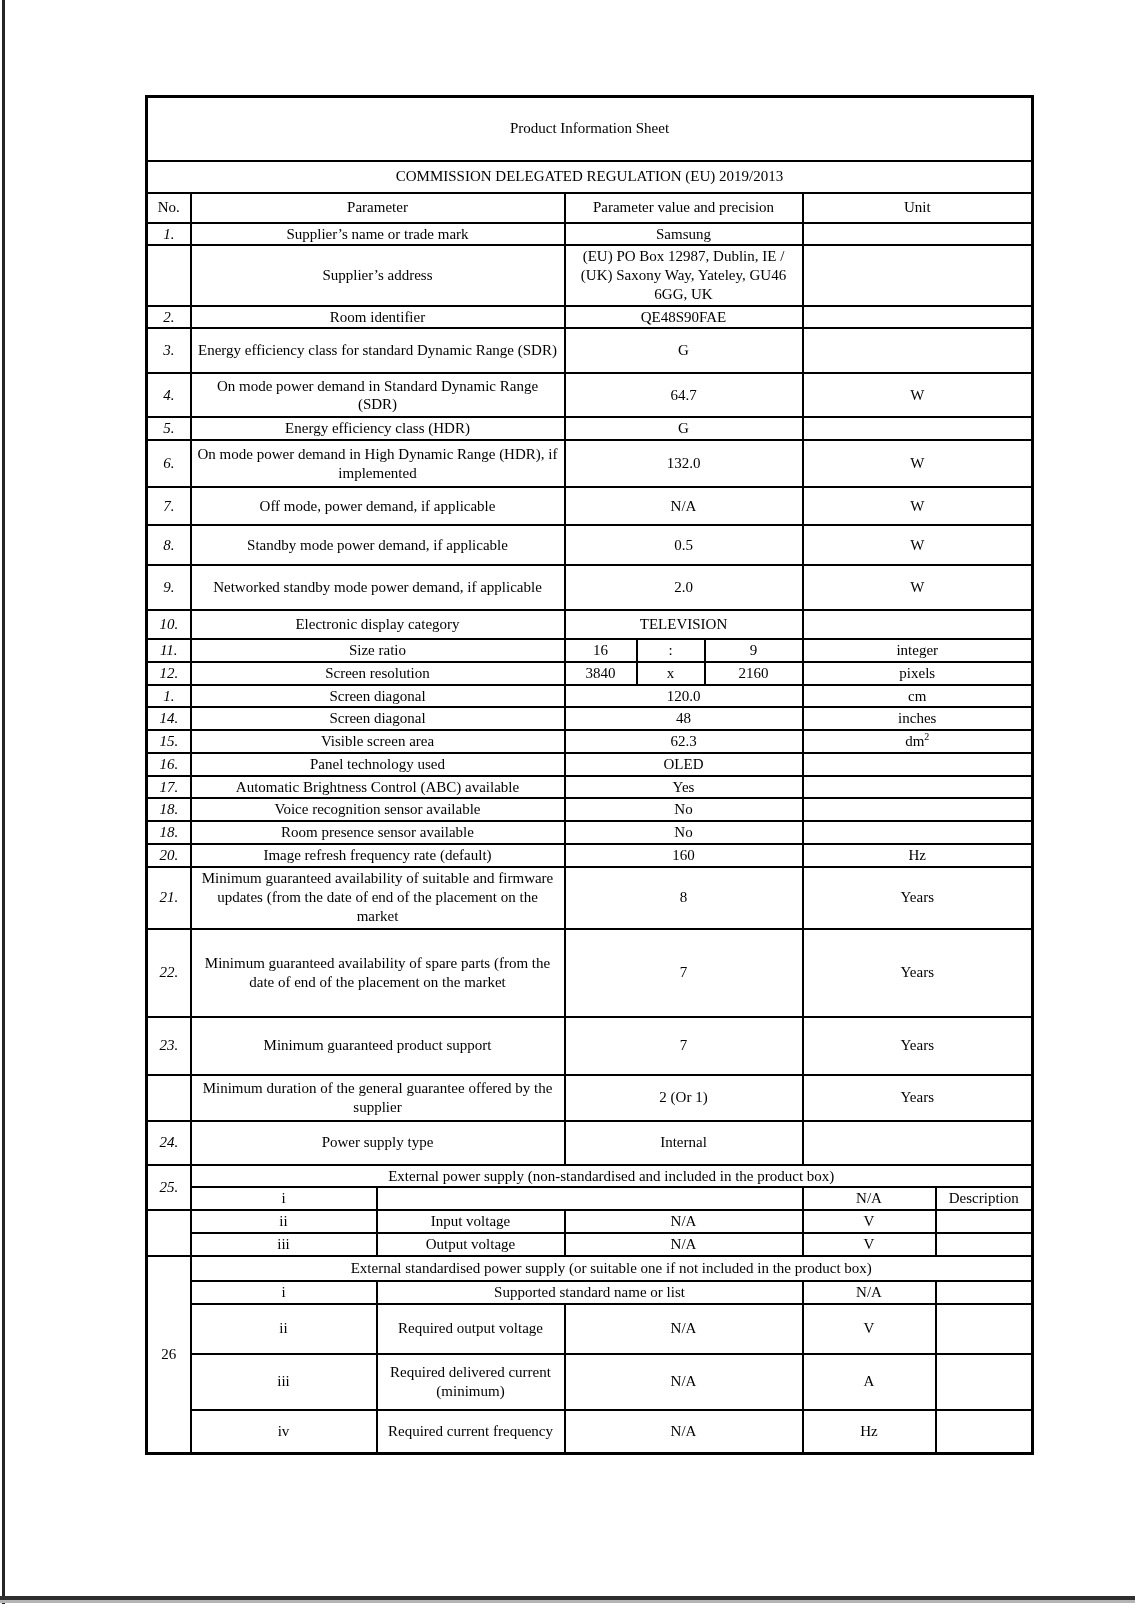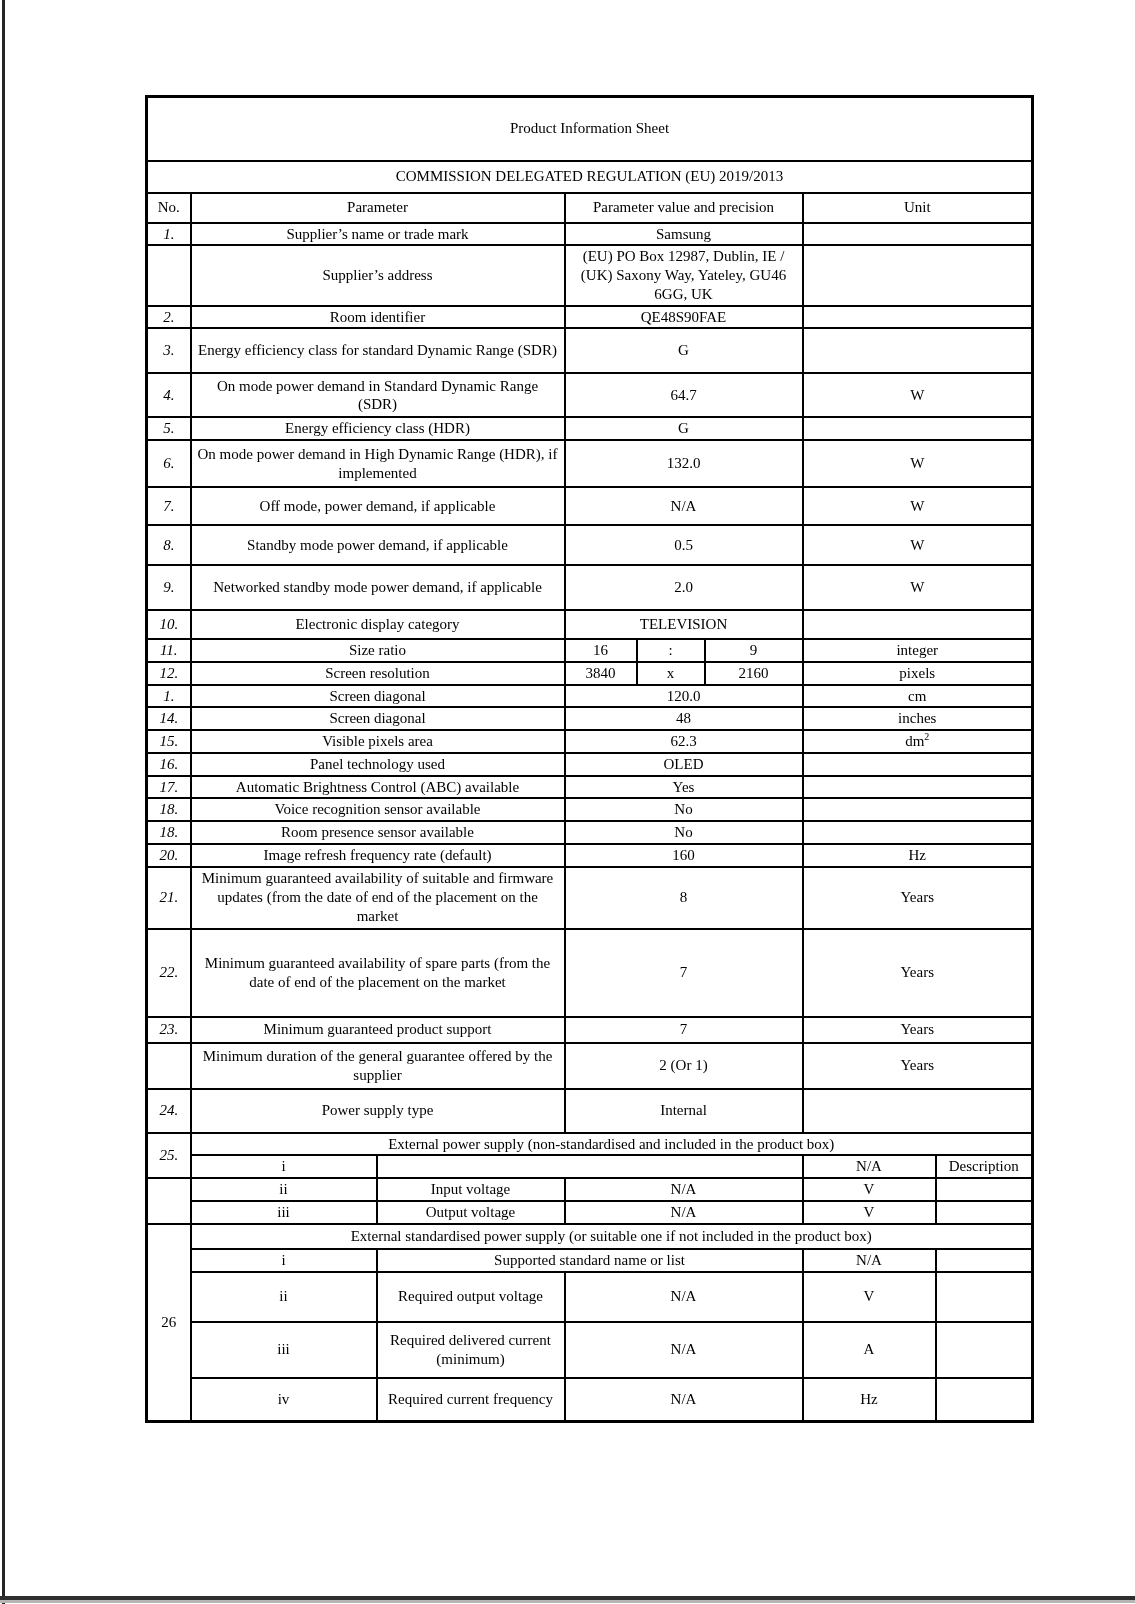--- a/index.html
+++ b/index.html
@@ -155,21 +155,21 @@
     <td colspan="2">cm</td>
   </tr>
   <tr style="height:20px">
     <td class="no">14.</td>
     <td colspan="2">Screen diagonal</td>
     <td colspan="3">48</td>
     <td colspan="2">inches</td>
   </tr>
   <tr style="height:20px">
     <td class="no">15.</td>
-    <td colspan="2">Visible pixels area</td>
+    <td colspan="2">Visible screen area</td>
     <td colspan="3">62.3</td>
     <td colspan="2"><span>dm</span><sup>2</sup></td>
   </tr>
   <tr style="height:20px">
     <td class="no">16.</td>
     <td colspan="2">Panel technology used</td>
     <td colspan="3">OLED</td>
     <td colspan="2"></td>
   </tr>
   <tr style="height:20px">
@@ -201,21 +201,21 @@
     <td colspan="2">Minimum guaranteed availability of suitable and firmware updates (from the date of end of the placement on the market</td>
     <td colspan="3">8</td>
     <td colspan="2">Years</td>
   </tr>
   <tr style="height:88px">
     <td class="no">22.</td>
     <td colspan="2">Minimum guaranteed availability of spare parts (from the date of end of the placement on the market</td>
     <td colspan="3">7</td>
     <td colspan="2">Years</td>
   </tr>
-  <tr style="height:26px">
+  <tr style="height:58px">
     <td class="no">23.</td>
     <td colspan="2">Minimum guaranteed product support</td>
     <td colspan="3">7</td>
     <td colspan="2">Years</td>
   </tr>
   <tr style="height:46px">
     <td class="no"></td>
     <td colspan="2">Minimum duration of the general guarantee offered by the supplier</td>
     <td colspan="3">2 (Or 1)</td>
     <td colspan="2">Years</td>

